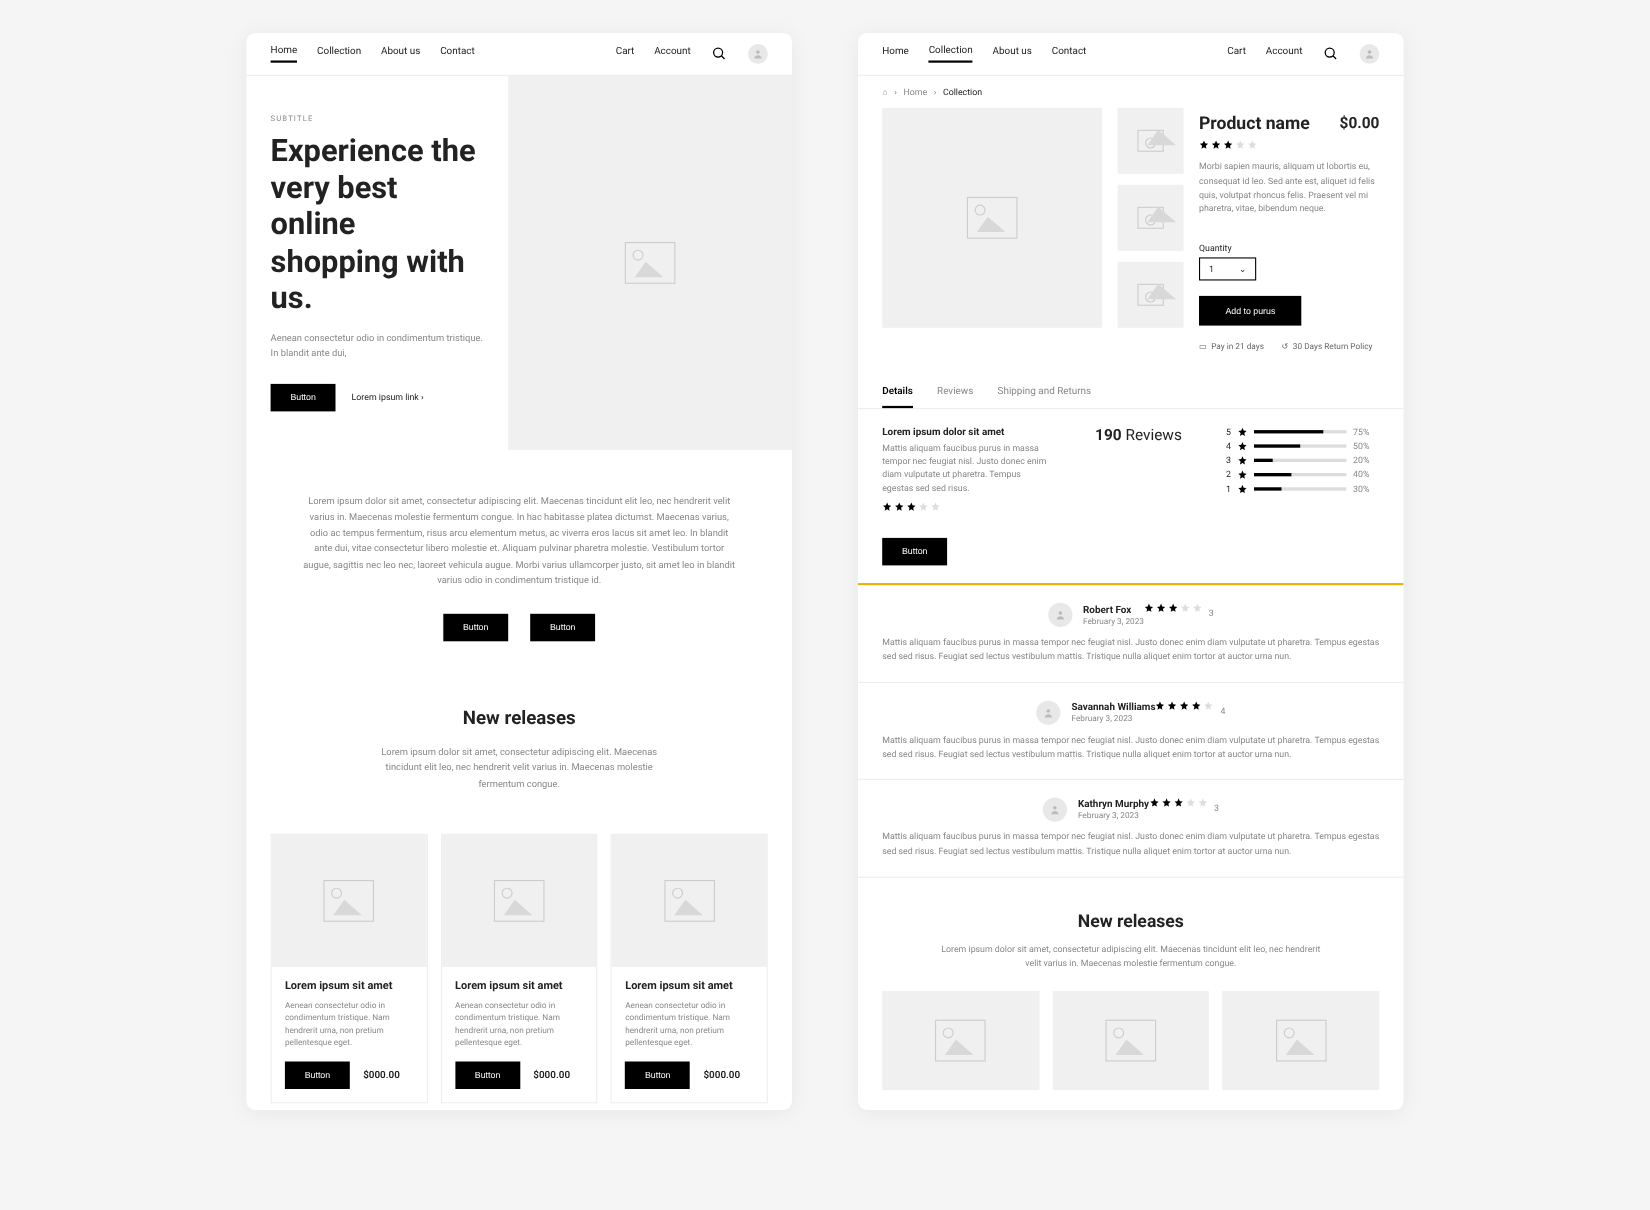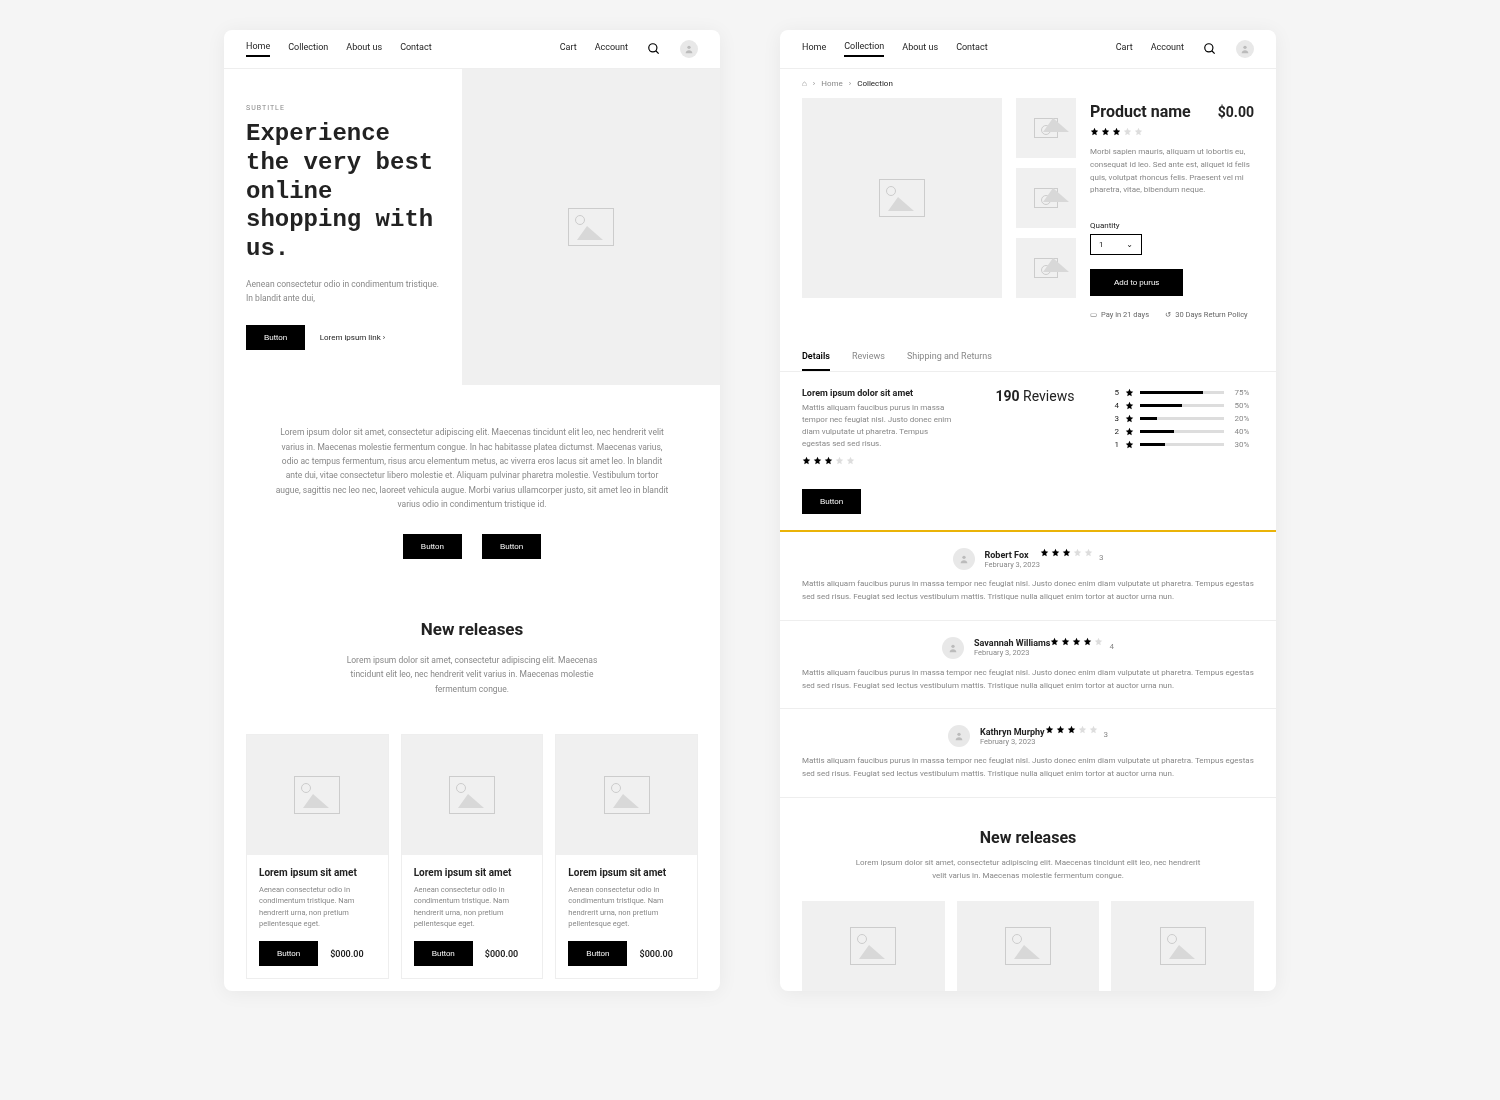--- a/index.html
+++ b/index.html
@@ -28,21 +28,21 @@
   .nav-left, .nav-right { display:flex; align-items:center; gap:18px; }
   .nav-item { cursor:pointer; font-size:9px; padding-bottom:4px; }
   .nav-item.active { border-bottom:2px solid #000; }
   .icon-btn { width:16px; height:16px; display:flex; align-items:center; justify-content:center; }
   .avatar { width:18px; height:18px; border-radius:50%; background:#e8e8e8; display:flex; align-items:center; justify-content:center; }
   .avatar svg { width:10px; height:10px; fill:#bbb; }
   
   .hero { display:flex; }
   .hero-left { flex:0 0 48%; padding:35px 22px; }
   .subtitle { font-size:7px; letter-spacing:1px; color:#888; margin-bottom:8px; }
-  .hero h1 { font-size:24px; font-weight:700; line-height:1.2; margin-bottom:14px;font-family:Liberation Mono, monospace; }
+  .hero h1 { font-size:28px; font-weight:700; line-height:1.2; margin-bottom:14px; }
   .hero-desc { font-size:8.5px; color:#888; line-height:1.6; margin-bottom:20px; }
   .btn { background:#000; color:#fff; border:none; padding:8px 18px; font-size:8px; cursor:pointer; }
   .link { font-size:8px; margin-left:12px; cursor:pointer; }
   .hero-img { flex:1; background:#f0f0f0; display:flex; align-items:center; justify-content:center; min-height:280px;}
   .img-ph { width:46px; height:38px; border:1px solid #ccc; position:relative; }
   .img-ph::before { content:""; position:absolute; width:8px; height:8px; border:1px solid #ccc; border-radius:50%; top:6px; left:6px;}
   .img-ph::after { content:""; position:absolute; bottom:5px; left:8px; width:0; height:0;
     border-left:10px solid transparent; border-right:16px solid transparent; border-bottom:14px solid #d8d8d8; }
   
   .section { padding:40px 50px; text-align:center; }
@@ -87,21 +87,21 @@
   .details-left { flex:1.1;}
   .details-left h4 { font-size:9px; font-weight:700; margin-bottom:4px;}
   .details-left p { font-size:8px; color:#888; line-height:1.5; margin-bottom:6px;}
   .details-mid { flex:0 0 auto; text-align:left;}
   .rev-count { font-size:14px; font-weight:400;}
   .rev-count b { font-weight:700;}
   .details-right { flex:1;}
   .bar-row { display:flex; align-items:center; gap:6px; font-size:8px; margin-bottom:4px;}
   .bar-track { flex:1; height:3px; background:#ddd; position:relative;}
   .bar-fill { position:absolute; left:0; top:0; bottom:0; background:#000;}
-  .pct { width:24px; text-align:center; color:#888;}
+  .pct { width:24px; text-align:left; color:#888;}
 
   .review { padding:16px 22px; border-bottom:1px solid #eee;}
   .rev-head { display:flex; justify-content:center; align-items:flex-start; margin-bottom:8px;}
   .rev-user { display:flex; gap:10px; align-items:center;}
   .rev-user .avatar { width:22px; height:22px;}
   .rev-name { font-size:9px; font-weight:700;}
   .rev-date { font-size:7.5px; color:#888;}
   .rev-body { font-size:8px; color:#888; line-height:1.6;}
   .rev-rate { display:flex; align-items:center; gap:6px;}
   .rate-num { font-size:8px; color:#888;}

